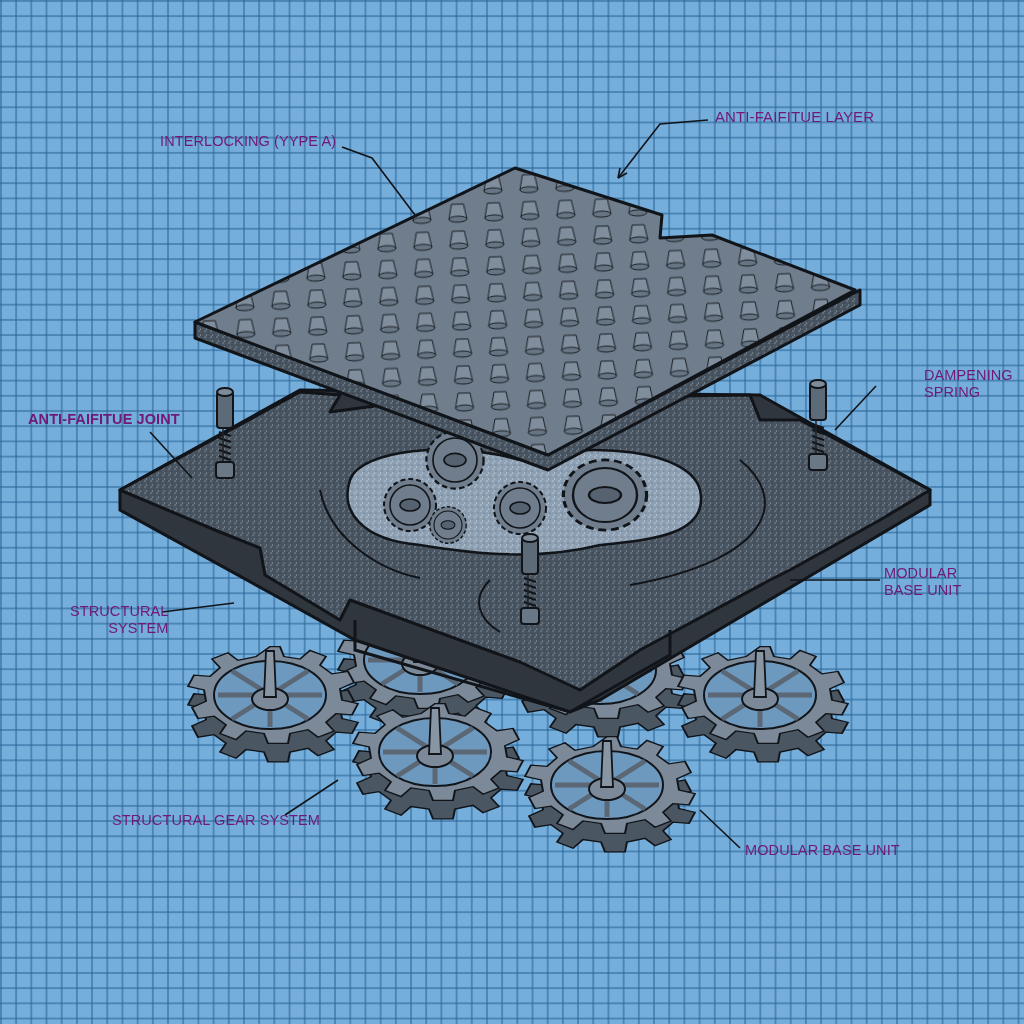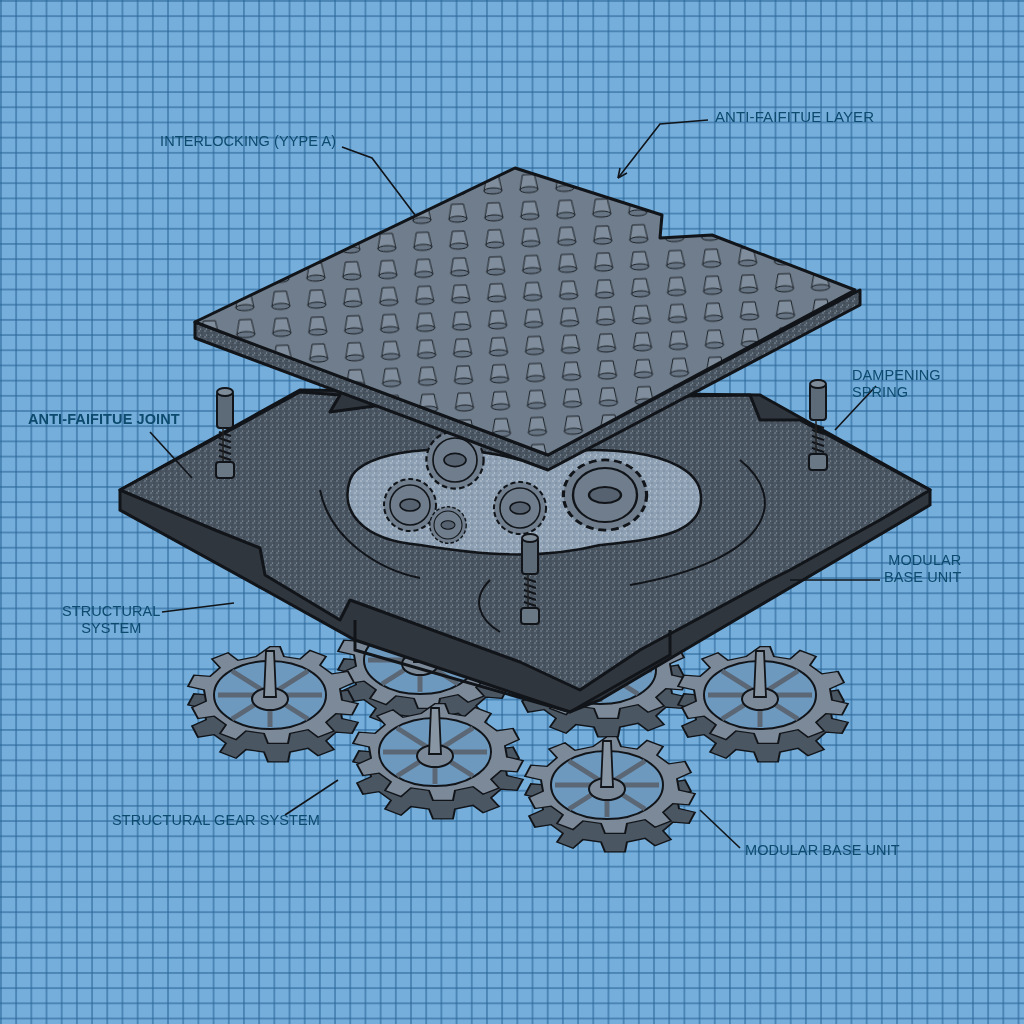--- a/index.html
+++ b/index.html
@@ -11,21 +11,21 @@
       linear-gradient(to bottom, rgba(40,100,150,0.55) 1.5px, transparent 1.5px);
     background-size: 15.2px 15.2px;
     position: relative;
     font-family: "Liberation Sans", sans-serif;
   }
   #diagram { position: absolute; left: 0; top: 0; width: 1024px; height: 1024px; }
   .label {
     position: absolute;
     font-family: "Liberation Sans", sans-serif;
     font-size: 14.5px;
-    color: #0c4a6e;
+    color: #701a75;
     letter-spacing: 0.1px;
     line-height: 17px;
     white-space: pre-line;
     text-transform: uppercase;
   }
 </style>
 </head>
 <body>
 
 <svg id="diagram" viewBox="0 0 1024 1024" xmlns="http://www.w3.org/2000/svg">
@@ -143,21 +143,21 @@
     <path d="M150,432 L192,478"></path>
     <path d="M162,612 L234,603"></path>
     <path d="M880,580 L790,580"></path>
     <path d="M285,815 L338,780"></path>
     <path d="M740,848 L700,810"></path>
   </g>
 </svg>
 
 <div class="label" style="left:160px;top:133px;">INTERLOCKING  (YYPE A)</div>
 <div class="label" style="left:715px;top:108px;font-size:15px;">ANTI-FAIFITUE LAYER</div>
-<div class="label" style="left:852px;top:367px;">DAMPENING
+<div class="label" style="left:924px;top:367px;">DAMPENING
 SPRING</div>
 <div class="label" style="left:28px;top:411px;font-weight:bold;">ANTI-FAIFITUE JOINT</div>
-<div class="label" style="left:62px;top:603px;text-align:center;">STRUCTURAL
+<div class="label" style="left:62px;top:603px;text-align:right;padding-left:8px;">STRUCTURAL
 SYSTEM</div>
-<div class="label" style="left:884px;top:552px;text-align:right;">MODULAR
+<div class="label" style="left:884px;top:565px;">MODULAR
 BASE UNIT</div>
 <div class="label" style="left:78px;top:812px;margin-left:34px;">STRUCTURAL GEAR SYSTEM</div>
 <div class="label" style="left:745px;top:842px;">MODULAR BASE UNIT</div>
 
 </body></html>

